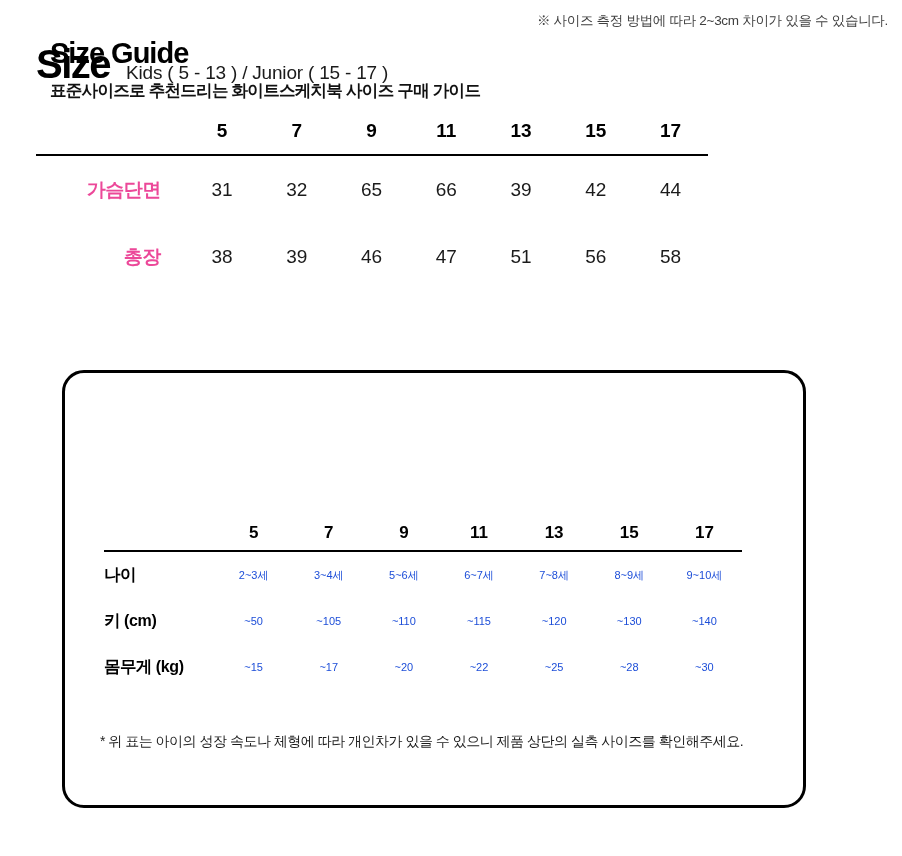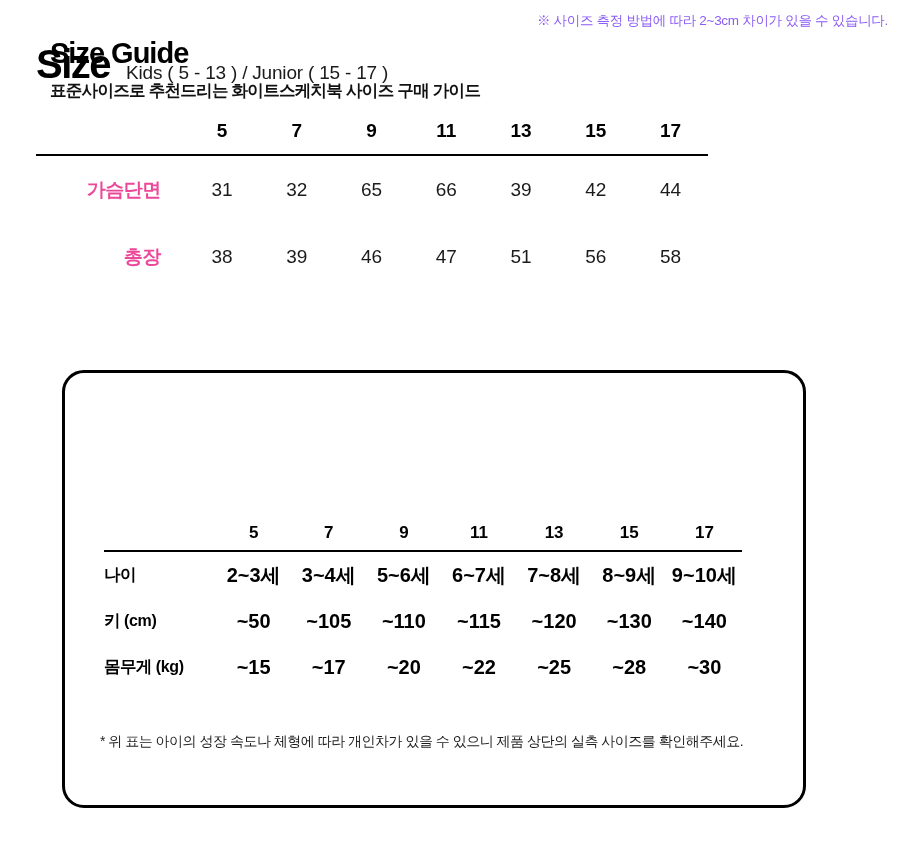--- a/index.html
+++ b/index.html
@@ -15,21 +15,21 @@
     position: relative;
     overflow: hidden;
   }
 
   
   .top-note {
     position: absolute;
     top: 12px;
     right: 14px;
     font-size: 13.5px;
-    color: #8b5cf6;
+    color: #404040;
     letter-spacing: -0.3px;
     white-space: nowrap;
   }
 
   
   .title-row {
     position: absolute;
     top: 44px;
     left: 36px;
     display: flex;
@@ -131,23 +131,23 @@
     left: 104px;
     top: 516px;
     width: 638px;
     border-collapse: collapse;
   }
   .guide-table col.gcolhead { width: 112px; }
   .guide-table col.gcolsize { width: 75.1px; }
   .guide-table th,
   .guide-table td {
     text-align: center;
-    font-size: 20px;
-    color: #000000;
-    font-weight: bold;
+    font-size: 11px;
+    color: #1d4ed8;
+    font-weight: normal;
     padding: 0;
   }
   .guide-table thead th {
     font-weight: bold;
     font-size: 17px;
     height: 34px;
     vertical-align: middle;
     color: #000;
   }
   .guide-table thead tr {

